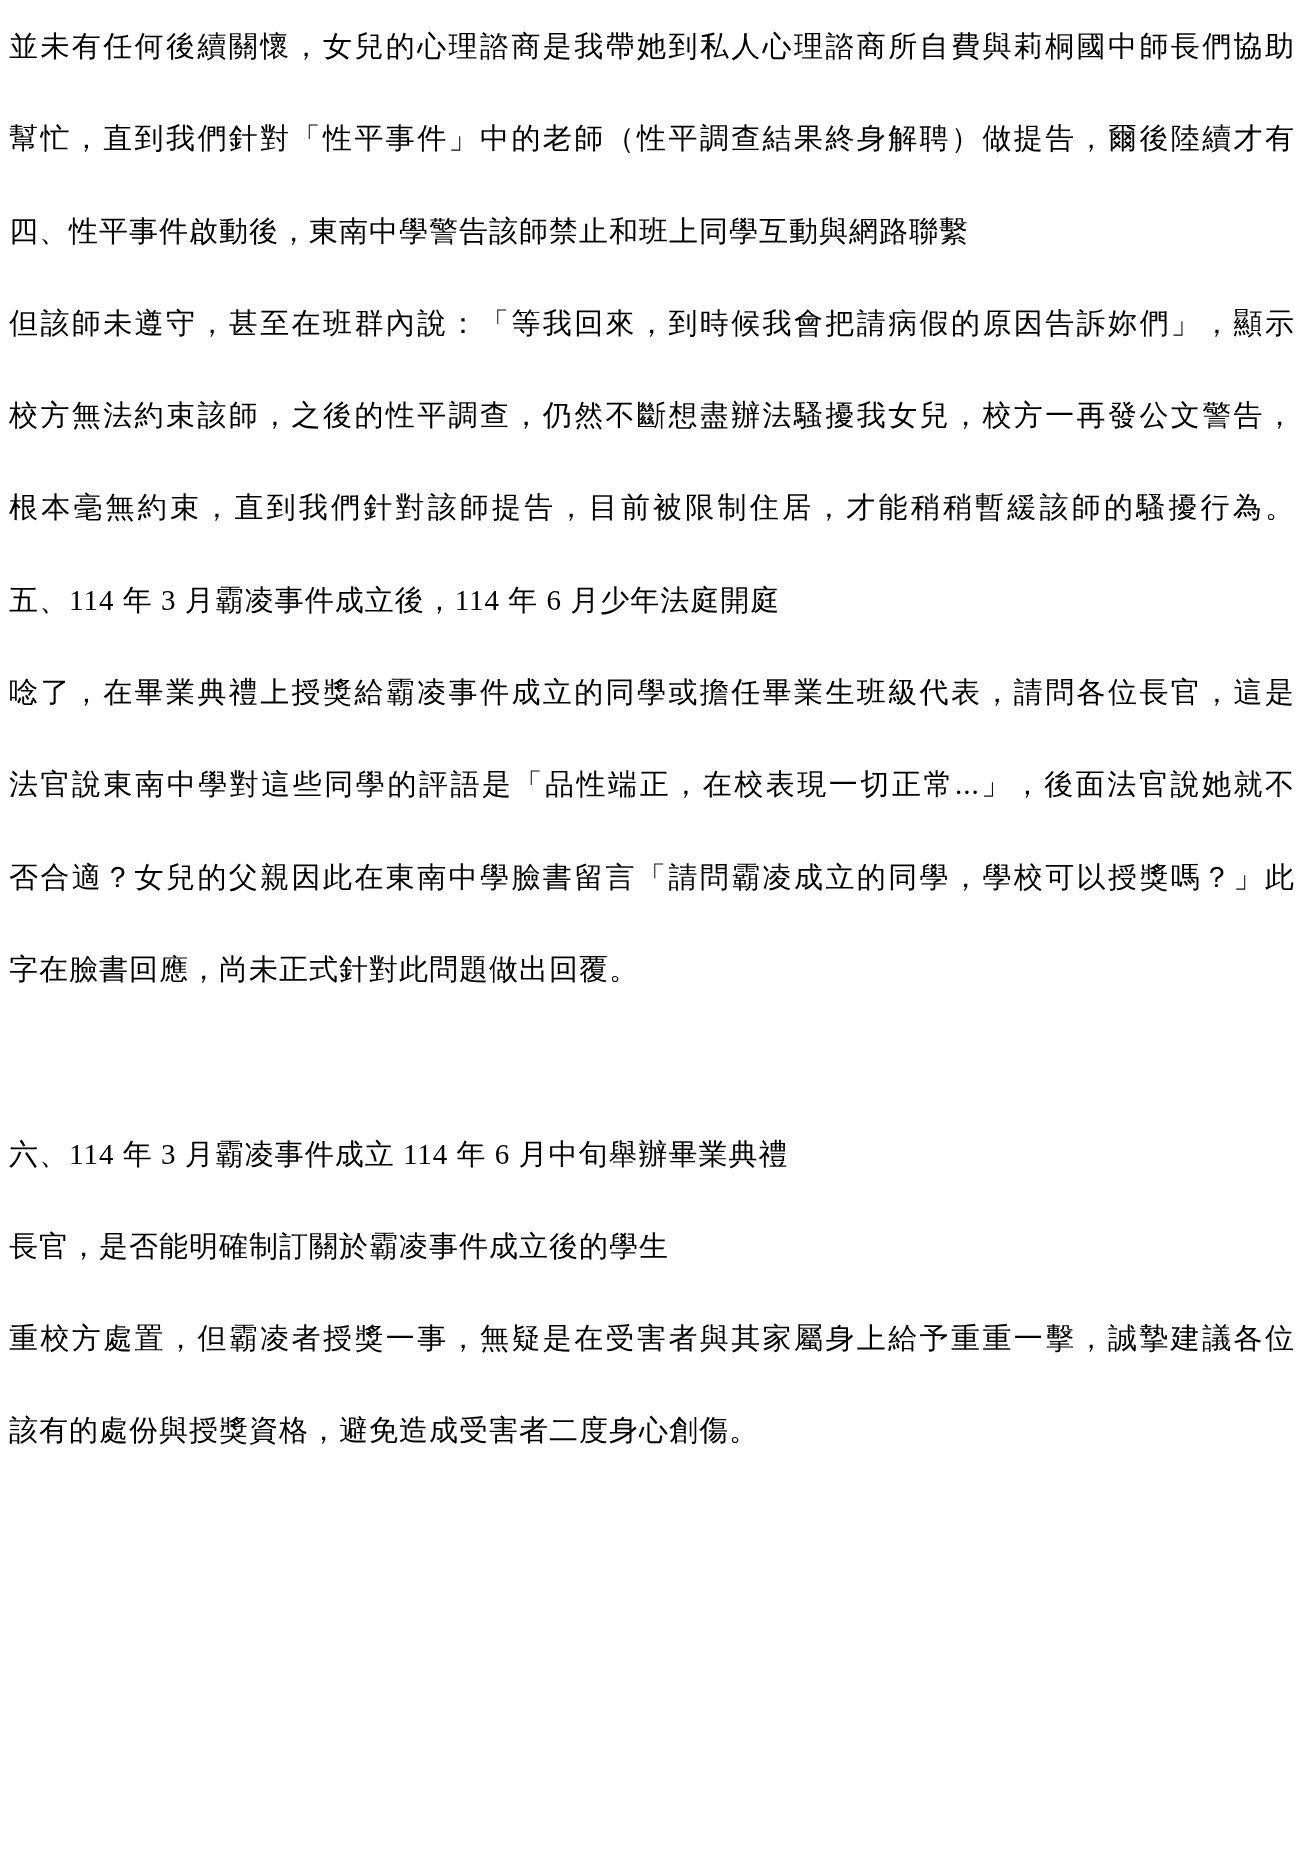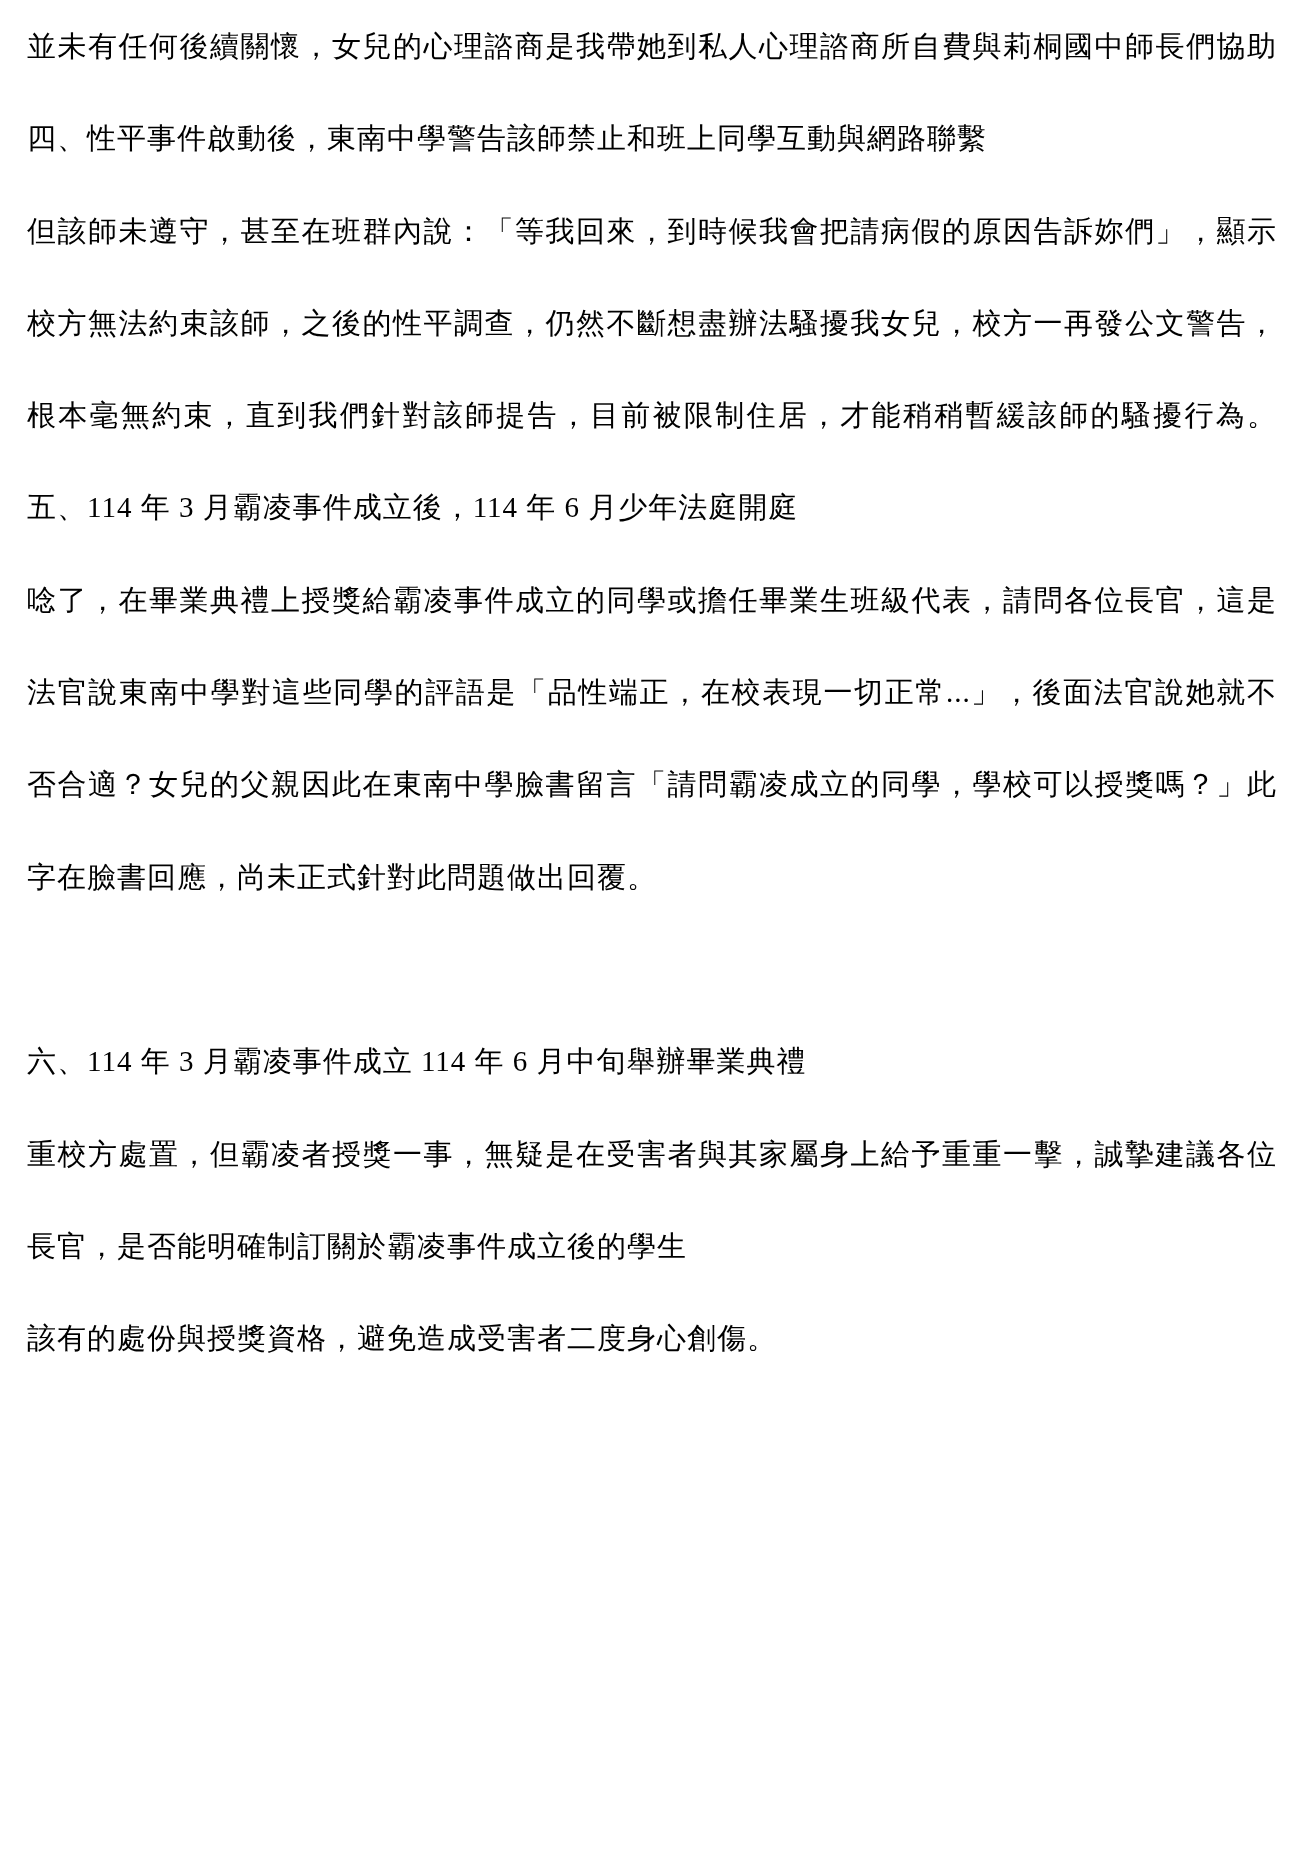--- a/index.html
+++ b/index.html
@@ -11,21 +11,21 @@
     width: 1304px;
     height: 1869px;
     overflow: hidden;
     font-family: "Liberation Serif", serif;
     color: #000000;
   }
   .page {
     box-sizing: border-box;
     width: 1304px;
     height: 1869px;
-    padding: 0 27px;
+    padding: 0 9px;
     background: #ffffff;
   }
   .line {
     font-size: 29px;
     line-height: 92.3px;
     height: 92.3px;
     letter-spacing: 1px;
     white-space: normal;
     overflow: hidden;
     color: #000000;
@@ -38,28 +38,29 @@
   .line.blank {
     
   }
 </style>
 </head>
 <body>
 
 <div class="page">
   <div id="lines-container">
       <div class="line fill">並未有任何後續關懷，女兒的心理諮商是我帶她到私人心理諮商所自費與莉桐國中師長們協助</div>
+      <div class="line fill">幫忙，直到我們針對「性平事件」中的老師（性平調查結果終身解聘）做提告，爾後陸續才有</div>
       <div class="line">四、性平事件啟動後，東南中學警告該師禁止和班上同學互動與網路聯繫</div>
       <div class="line fill">但該師未遵守，甚至在班群內說：「等我回來，到時候我會把請病假的原因告訴妳們」，顯示</div>
       <div class="line fill">校方無法約束該師，之後的性平調查，仍然不斷想盡辦法騷擾我女兒，校方一再發公文警告，</div>
       <div class="line fill">根本毫無約束，直到我們針對該師提告，目前被限制住居，才能稍稍暫緩該師的騷擾行為。</div>
       <div class="line">五、114 年 3 月霸凌事件成立後，114 年 6 月少年法庭開庭</div>
       <div class="line fill">唸了，在畢業典禮上授獎給霸凌事件成立的同學或擔任畢業生班級代表，請問各位長官，這是</div>
       <div class="line fill">法官說東南中學對這些同學的評語是「品性端正，在校表現一切正常...」，後面法官說她就不</div>
       <div class="line fill">否合適？女兒的父親因此在東南中學臉書留言「請問霸凌成立的同學，學校可以授獎嗎？」此</div>
       <div class="line">字在臉書回應，尚未正式針對此問題做出回覆。</div>
       <div class="line blank">&nbsp;</div>
       <div class="line">六、114 年 3 月霸凌事件成立 114 年 6 月中旬舉辦畢業典禮</div>
+      <div class="line">長官，是否能明確制訂關於霸凌事件成立後的學生</div>
       <div class="line fill">重校方處置，但霸凌者授獎一事，無疑是在受害者與其家屬身上給予重重一擊，誠摯建議各位</div>
-      <div class="line">長官，是否能明確制訂關於霸凌事件成立後的學生</div>
       <div class="line">該有的處份與授獎資格，避免造成受害者二度身心創傷。</div>
     </div>
 </div>
 
 </body></html>

